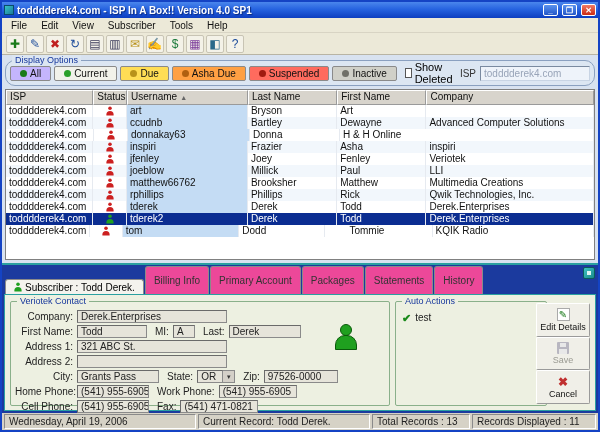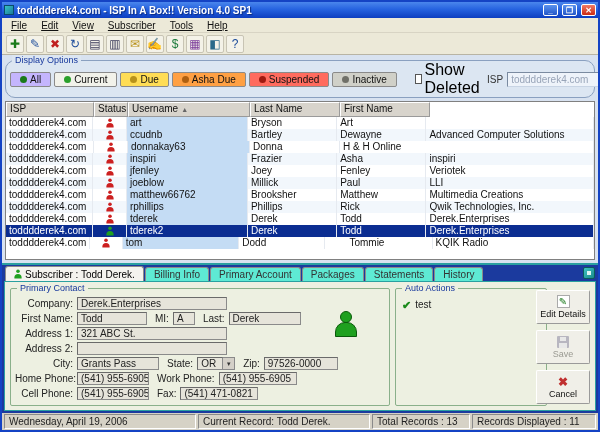--- a/index.html
+++ b/index.html
@@ -19,21 +19,21 @@
   .title-text { flex: 1; white-space: nowrap; overflow: hidden; text-shadow: 1px 1px 1px #0a2a80; }
   .winbtn {
     width: 15px; height: 12px; font-size: 8px; line-height: 11px; text-align: center;
     color: #fff; border: 1px solid #fff; border-radius: 2px; margin-left: 1px; cursor: default;
     background: linear-gradient(180deg,#5a92ee,#2356c8);
   }
   .winbtn.close { background: linear-gradient(180deg,#f07a66,#cc2a12); }
   
   .menubar {
     height: 15px; flex: 0 0 15px; background: #ece9d8; display: flex; align-items: center;
-    font-size: 10px; color: #111; border-bottom: 1px solid #d8d4c4; padding-left: 2px; text-decoration: underline;
+    font-size: 10px; color: #111; border-bottom: 1px solid #d8d4c4; padding-left: 2px;
   }
   .menu-item { padding: 1px 7px; }
   .toolbar {
     height: 22px; flex: 0 0 22px; background: #ece9d8; display: flex; align-items: center;
     gap: 2px; padding-left: 4px; border-bottom: 1px solid #b8b4a4;
   }
   .tool-button {
     width: 18px; height: 18px; display: inline-flex; align-items: center; justify-content: center;
     font-size: 12px; border: 1px solid #c8c4b4; border-radius: 2px; background: #f4f2e8;
   }
@@ -44,21 +44,21 @@
     position: absolute; top: -6px; left: 6px; font-size: 9px; color: #16379c;
     background: inherit; padding: 0 3px; line-height: 10px;
   }
   .display-options { flex: 0 0 24px; background: #dce6f2; margin: 3px 1px 2px 1px; display: flex; align-items: center; padding: 0 4px; gap: 4px; }
   .filter-bar { display: flex; gap: 3px; align-items: center; }
   .filter-button {
     display: inline-flex; align-items: center; gap: 3px; font-size: 10px; color: #111;
     border: 1px solid #8a8a8a; border-radius: 2px; padding: 1px 9px; height: 15px; white-space: nowrap;
   }
   .filter-dot { width: 7px; height: 7px; border-radius: 50%; flex: 0 0 7px; }
-  .show-deleted { display: inline-flex; align-items: center; gap: 3px; font-size: 16px; margin-left: 14px; }
+  .show-deleted { display: inline-flex; align-items: center; gap: 3px; font-size: 11px; margin-left: 4px; }
   .checkbox { width: 10px; height: 10px; background: #fff; border: 1px solid #555; }
   .isp-group { margin-left: auto; display: flex; align-items: center; gap: 4px; font-size: 10px; color: #333; }
   .isp-input {
     width: 110px; height: 15px; line-height: 13px; font-size: 10px; color: #98a4b8;
     background: #eef3fa; border: 1px solid #7a8aa0; border-right-color: #c8d4e4; border-bottom-color: #c8d4e4; padding: 0 3px;
   }
   
   .grid { flex: 1 1 auto; min-height: 0; margin: 1px; background: #fff; border: 1px solid #808080; overflow: hidden; display: flex; flex-direction: column; }
   .grid-header { display: flex; flex: 0 0 14px; }
   .grid-hcell {
@@ -84,22 +84,22 @@
   .person.red { color: #cc2020; }
   .person.green { color: #1fa01f; }
   .person.small { transform: scale(0.9); }
   .person-lg { position: absolute; right: 34px; top: 22px; width: 20px; height: 26px; color: #1fa01f; }
   .person-lg::before { content: ''; position: absolute; top: 0; left: 5px; width: 10px; height: 10px; border-radius: 50%; background: currentColor; border: 1px solid #0a5a0a; }
   .person-lg::after { content: ''; position: absolute; bottom: 0; left: 0; width: 20px; height: 13px; border-radius: 10px 10px 0 0; background: currentColor; border: 1px solid #0a5a0a; }
   
   .bottom { flex: 0 0 150px; background: #1b3a9e; display: flex; flex-direction: column; border-top: 2px solid #2aa0a0; }
   .tab-bar { flex: 0 0 16px; display: flex; align-items: flex-end; gap: 1px; padding: 1px 2px 0 3px; position: relative; }
   .tab {
-    display: inline-flex; align-items: center; gap: 3px; font-size: 10px; height: 14px;
-    padding: 0 8px; background: #5eead4; color: #333; border-radius: 3px 3px 0 0; border: 1px solid #8a8a8a; border-bottom: none;
+    display: inline-flex; align-items: center; gap: 3px; font-size: 10px; height: 28px;
+    padding: 0 8px; background: #ec4899; color: #333; border-radius: 3px 3px 0 0; border: 1px solid #8a8a8a; border-bottom: none;
   }
   .tab.active { background: #f4f3ee; color: #000; height: 15px; }
   .panel-expand {
     position: absolute; right: 3px; top: 2px; width: 12px; height: 12px;
     background: linear-gradient(135deg,#3ec4c4,#1a8a8a); border: 1px solid #0a5a5a; border-radius: 2px;
   }
   .panel-expand::after { content: ''; position: absolute; inset: 3px; background: #dff4f4; }
   .detail-panel { flex: 1 1 auto; margin: 0 2px 2px 2px; background: #edf0e1; border: 1px solid #2aa0a0; position: relative; }
   .gb { position: absolute; top: 6px; bottom: 4px; border: 1px solid #8ab08a; border-radius: 2px; background: #edf0e1; }
   .gb-label { position: absolute; top: -6px; left: 6px; font-size: 9px; color: #16379c; background: #edf0e1; padding: 0 3px; line-height: 10px; }
@@ -219,20 +219,21 @@
       </span>
     </div>
 
     <div class="grid">
       <div class="grid-header">
           <div class="grid-hcell" style="width: 88px;">ISP</div>
           <div class="grid-hcell" style="width: 34px;">Status</div>
           <div class="grid-hcell" style="width: 122px;">Username<span class="sort-arrow">▲</span></div>
           <div class="grid-hcell" style="width: 90px;">Last Name</div>
           <div class="grid-hcell" style="width: 90px;">First Name</div>
+          <div class="grid-hcell" style="width: 169px; flex: 1 1 auto;">Company</div>
         </div>
       <div class="grid-body">
           <div class="grid-row">
             <div class="grid-cell" style="width: 88px;">todddderek4.com</div>
             <div class="grid-cell center" style="width: 34px;">
               <span class="person red small"></span>
             </div>
             <div class="grid-cell sorted" style="width: 122px;">art</div>
             <div class="grid-cell" style="width: 90px;">Bryson</div>
             <div class="grid-cell" style="width: 90px;">Art</div>
@@ -350,21 +351,21 @@
       <span class="tab">Billing Info</span>
         <span class="tab">Primary Account</span>
         <span class="tab">Packages</span>
         <span class="tab">Statements</span>
         <span class="tab">History</span>
         <span class="panel-expand"></span>
     </div>
     <div class="detail-panel">
 
       <div class="gb pc">
-        <span class="gb-label">Primary Contact</span>
+        <span class="gb-label">Veriotek Contact</span>
         <span class="person-lg"></span>
         <div class="pc-body">
           <div class="pc-row">
             <span class="pc-label">Company:</span>
             <span class="field" style="width:150px">Derek.Enterprises</span>
           </div>
           <div class="pc-row">
             <span class="pc-label">First Name:</span>
             <span class="field" style="width:70px">Todd</span>
             <span class="pc-label mid">MI:</span>

